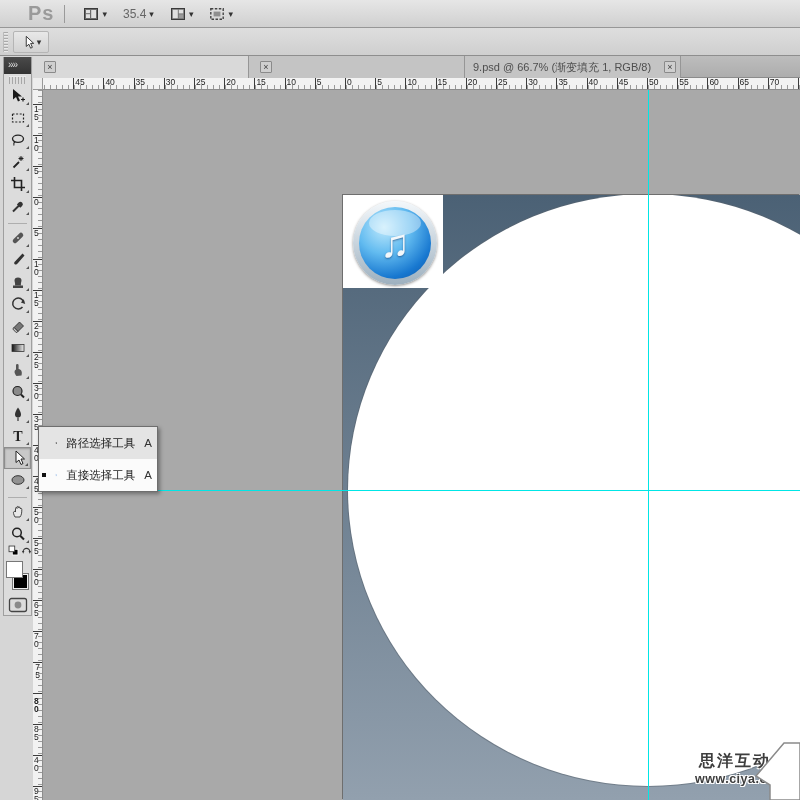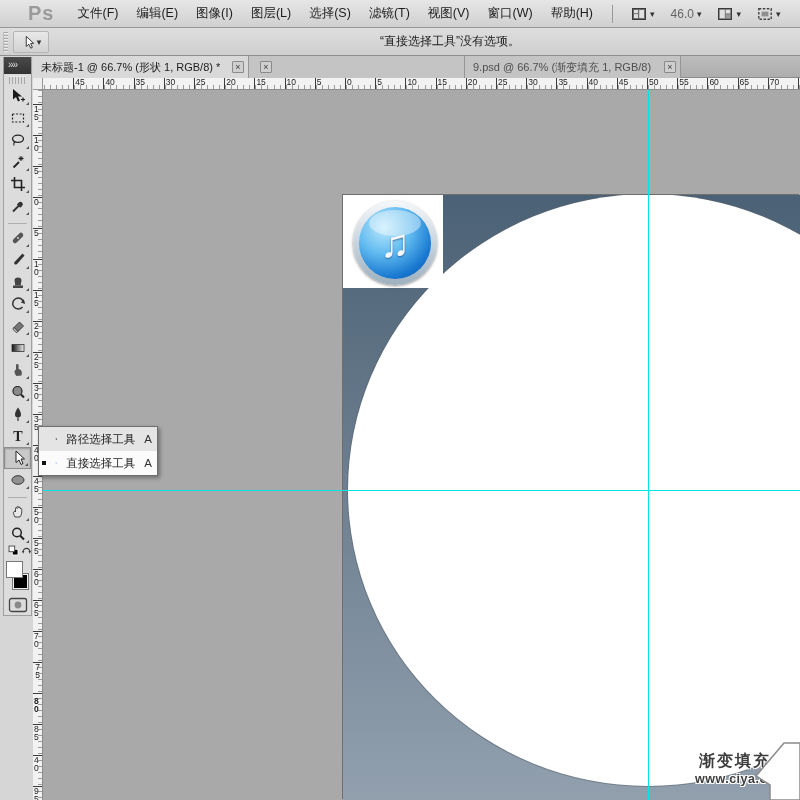--- a/index.html
+++ b/index.html
@@ -111,56 +111,45 @@
   #watermark { position:absolute; left:340px; top:556px; width:104px; text-align:center; z-index:6;
     color:#3d3d3d; font-weight:bold;
     text-shadow:1px 1px 0 #fff,-1px -1px 0 #fff,1px -1px 0 #fff,-1px 1px 0 #fff; }
   #watermark .l1 { font-size:16px; letter-spacing:2px; }
   #watermark .l2 { font-size:12.5px; letter-spacing:.5px; }
   #corner-one { position:absolute; right:0; bottom:0; z-index:7; }
 
   
   #flyout { position:absolute; left:38px; top:426px; width:120px; z-index:50;
     background:#e4e4e4; border:1px solid #6e6e6e; box-shadow:2px 2px 4px rgba(0,0,0,.35); }
-  .fly-item { height:24px; display:flex; align-items:center; gap:9px; padding:0 5px 0 3px;
+  .fly-item { height:32px; display:flex; align-items:center; gap:9px; padding:0 5px 0 3px;
     font-size:11.5px; cursor:pointer; }
   .fly-item.current { background:#fbfbfb; }
   .fly-bullet { width:4px; height:4px; background:#111; flex:none; }
   .fly-bullet.empty { background:transparent; }
   .fly-lbl { flex:1; white-space:nowrap; }
   .fly-key { color:#333; }
 </style>
 </head>
 <body>
 
 <div id="menubar">
   <span id="ps-logo">Ps</span>
-  <ul id="menu-items">
-      <li>文件(F)</li>
-      <li>编辑(E)</li>
-      <li>图像(I)</li>
-      <li>图层(L)</li>
-      <li>选择(S)</li>
-      <li>滤镜(T)</li>
-      <li>视图(V)</li>
-      <li>窗口(W)</li>
-      <li>帮助(H)</li>
-    </ul>
   <span class="mb-sep"></span>
   <span class="mb-ctl">
     <svg width="16" height="16" viewBox="0 0 16 16">
         <rect x="1.5" y="2.5" width="13" height="11" fill="#6b6b6b" stroke="#3a3a3a"></rect>
         <rect x="3" y="4" width="4" height="3.2" fill="#e0e0e0"></rect>
         <rect x="8.2" y="4" width="4.8" height="8" fill="#e0e0e0"></rect>
         <rect x="3" y="8.2" width="4" height="3.8" fill="#e0e0e0"></rect>
       </svg>
     <span class="dd">▾</span>
   </span>
   <span class="mb-ctl">
-    <span id="zoom-level-value">46.0</span>
+    <span id="zoom-level-value">35.4</span>
     <span class="dd">▾</span>
   </span>
   <span class="mb-ctl">
     <svg width="16" height="16" viewBox="0 0 16 16">
         <rect x="1.5" y="2.5" width="13" height="11" fill="#777" stroke="#3a3a3a"></rect>
         <rect x="2.8" y="3.8" width="5" height="8.4" fill="#e0e0e0"></rect>
         <rect x="8.8" y="3.8" width="4.4" height="3.6" fill="#e0e0e0"></rect>
         <rect x="8.8" y="8.4" width="4.4" height="3.8" fill="#9a9a9a"></rect>
       </svg>
     <span class="dd">▾</span>
@@ -175,21 +164,20 @@
 </div>
 
 <div id="optionsbar">
   <div id="opt-grip"></div>
   <div id="opt-tool">
     <svg width="14" height="15" viewBox="0 0 16 16">
         <polygon points="6,1 6,12.5 9,10 11,14.5 13,13.5 11,9 14.5,9" fill="#fff" stroke="#222" stroke-width="1"></polygon>
       </svg>
     <span class="dd">▾</span>
   </div>
-  <div id="opt-message">“直接选择工具”没有选项。</div>
 </div>
 
 <div id="dock">
   <div id="tools-panel">
     <div id="tools-header"><span>»»</span></div>
     <div id="tools-grip"></div>
     <div id="tools-list">
         <div class="tool">
           <svg width="16" height="16" viewBox="0 0 16 16">
             <polygon points="3,1 3,11.5 6,9 8,13.5 10,12.5 8,8.5 12,8.5" fill="#1a1a1a"></polygon>
@@ -334,21 +322,20 @@
       <svg width="20" height="16" viewBox="0 0 20 16">
           <rect x="1.5" y="1.5" width="17" height="13" rx="2" fill="none" stroke="#444" stroke-width="1.3"></rect>
           <circle cx="10" cy="8" r="3.4" fill="#8a8a8a"></circle>
         </svg>
     </div>
   </div>
 </div>
 
 <div id="tabbar">
     <div class="doc-tab active">
-      <span class="lbl">未标题-1 @ 66.7% (形状 1, RGB/8) *</span>
       <span class="tab-close">×</span>
     </div>
     <div class="doc-tab inactive">
       <span class="tab-close">×</span>
     </div>
     <div class="doc-tab inactive">
       <span class="lbl">9.psd @ 66.7% (渐变填充 1, RGB/8)</span>
       <span class="tab-close">×</span>
     </div>
   </div>
@@ -460,21 +447,21 @@
 <div id="canvas">
   <div id="big-ellipse"></div>
   <div id="icon-tile">
     <div id="itunes-icon">
       <div id="itunes-inner">
         <span id="itunes-note">♫</span>
       </div>
     </div>
   </div>
   <div id="watermark">
-    <div class="l1">渐变填充</div>
+    <div class="l1">思洋互动</div>
     <div class="l2">www.ciya.cn</div>
   </div>
   <svg id="corner-one" width="52" height="64" viewBox="0 0 52 64">
     <polygon points="8,40 36,7 52,7 52,64 22,64 22,49" fill="#fff" stroke="#8a8a8a" stroke-width="1.5"></polygon>
   </svg>
 </div>
 
 <div id="guide-h" class="guide" style="top: 490px; background: rgb(0, 230, 230);"></div>
 <div id="guide-v" class="guide" style="left: 648px; background: rgb(0, 230, 230);"></div>
 

